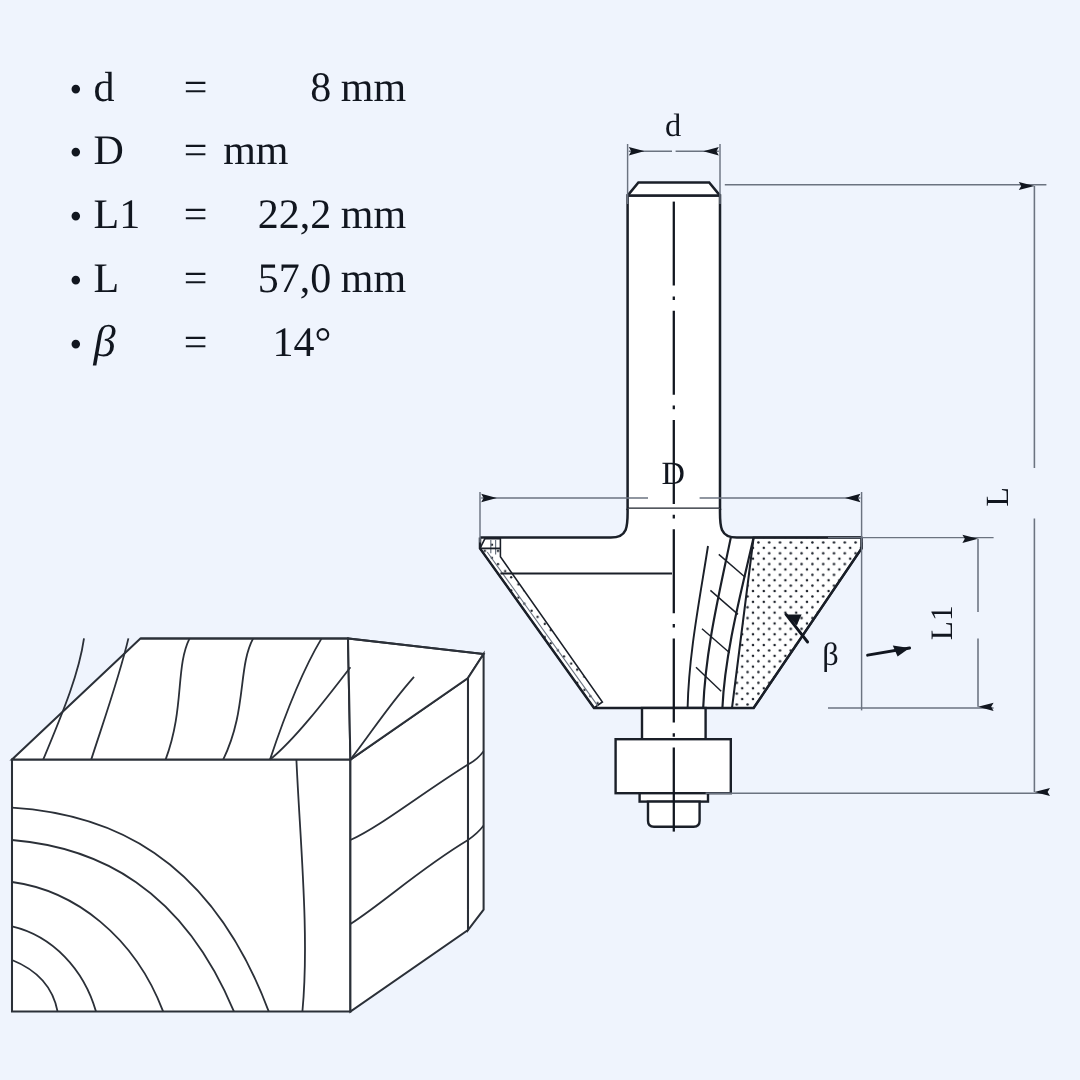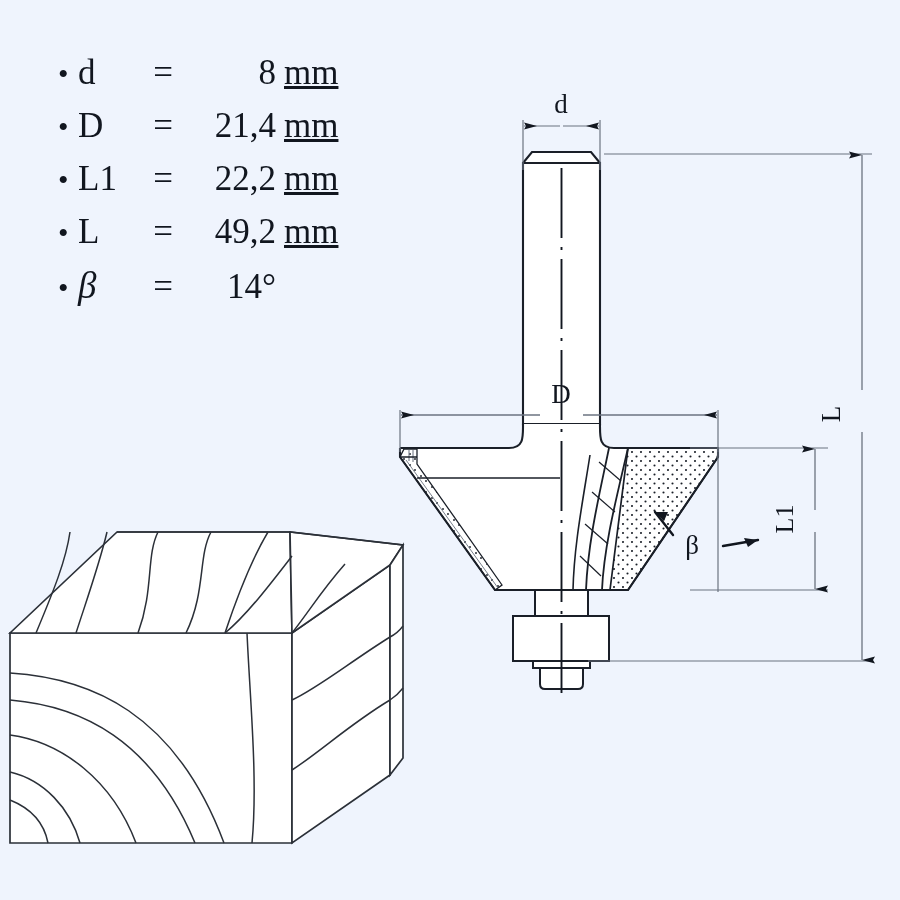--- a/index.html
+++ b/index.html
@@ -65,21 +65,20 @@
     text-align: center;
   }
   .spec-val {
     flex: 0 0 90px;
     text-align: right;
     padding-right: 8px;
   }
   .spec-unit {
     flex: 0 0 auto;
     text-align: right;
-    text-decoration: underline;
   }
 </style>
 </head>
 <body>
 
 <div id="stage">
 
   <svg id="drawing" viewBox="0 0 900 900">
     <defs>
 
@@ -255,35 +254,34 @@
       <span class="spec-bullet">•</span>
       <span class="spec-sym">d</span>
       <span class="spec-eq">=</span>
       <span class="spec-val">8</span>
       <span class="spec-unit">mm</span>
     </li>
     <li class="spec-row">
       <span class="spec-bullet">•</span>
       <span class="spec-sym">D</span>
       <span class="spec-eq">=</span>
-      <span class="spec-val">21,4</span>
       <span class="spec-unit">mm</span>
     </li>
     <li class="spec-row">
       <span class="spec-bullet">•</span>
       <span class="spec-sym">L1</span>
       <span class="spec-eq">=</span>
       <span class="spec-val">22,2</span>
       <span class="spec-unit">mm</span>
     </li>
     <li class="spec-row">
       <span class="spec-bullet">•</span>
       <span class="spec-sym">L</span>
       <span class="spec-eq">=</span>
-      <span class="spec-val">49,2</span>
+      <span class="spec-val">57,0</span>
       <span class="spec-unit">mm</span>
     </li>
     <li class="spec-row">
       <span class="spec-bullet">•</span>
       <span class="spec-sym greek">β</span>
       <span class="spec-eq">=</span>
       <span class="spec-val">14°</span>
       <span class="spec-unit"></span>
     </li>
   </ul>

